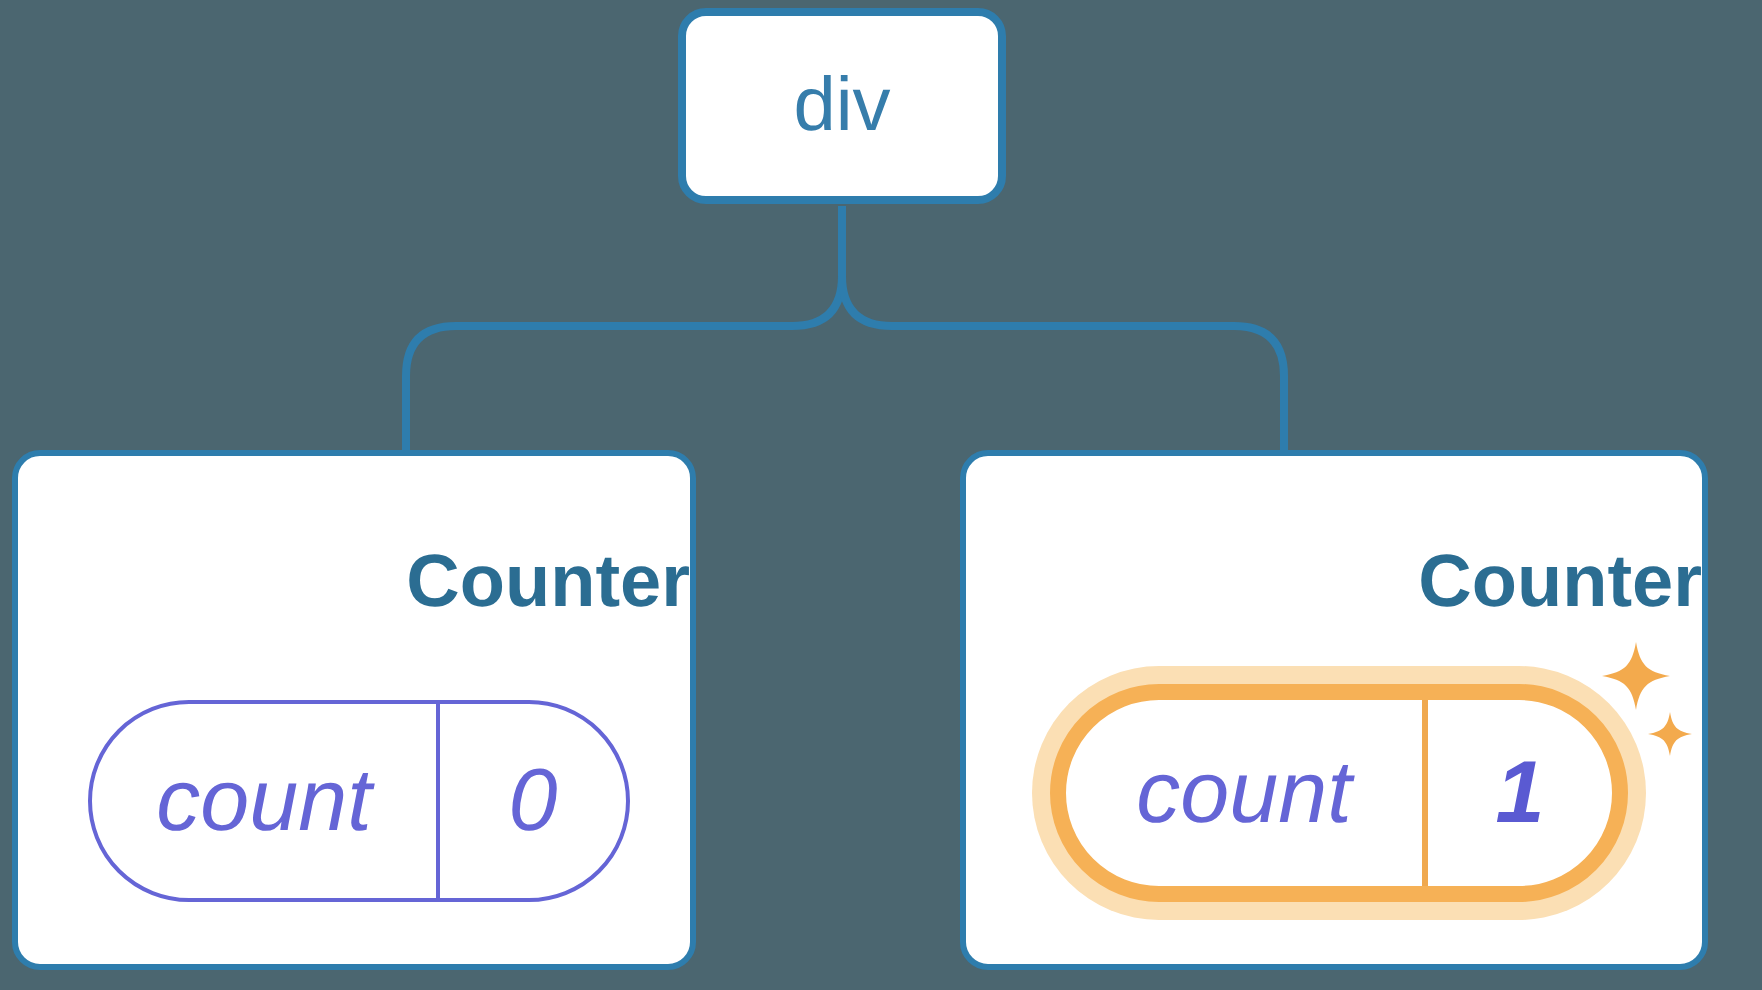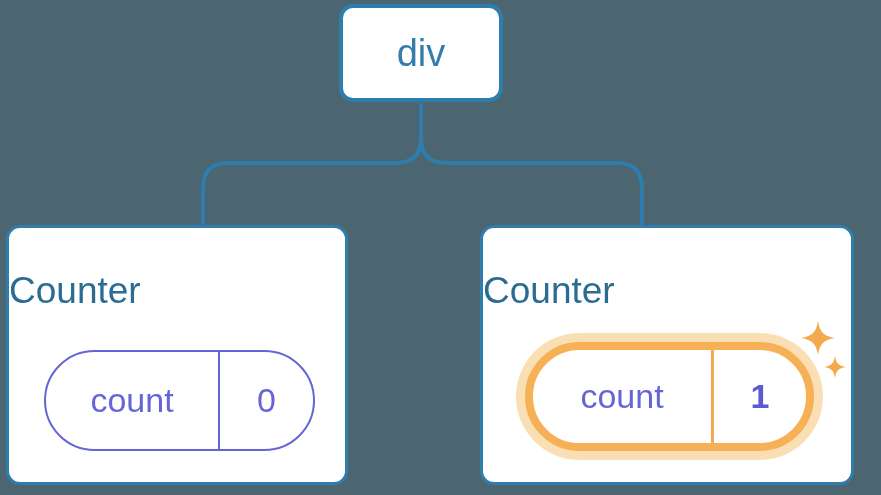--- a/index.html
+++ b/index.html
@@ -15,33 +15,33 @@
     z-index:2;
   }
   .node-root-label{font-size:38px;font-weight:500;color:#367dab;}
   .card{
     position:absolute;top:225px;height:260px;background:#ffffff;
     border:3px solid #2e7dad;border-radius:14px;box-sizing:border-box;z-index:2;
   }
   .card-left{left:6px;width:342px;}
   .card-right{left:480px;width:374px;}
   .card-title{
-    text-align:left;margin-top:44px;font-size:37px;font-weight:400;
+    text-align:right;margin-top:44px;font-size:37px;font-weight:700;
     color:#2b6d92;line-height:1;
   }
   .pill{
     position:absolute;display:flex;background:#ffffff;box-sizing:border-box;
   }
   .pill-normal{
     left:35px;top:122px;width:271px;height:101px;
     border:2.5px solid #6565d6;border-radius:60px;
   }
   .pill-key,.pill-value{
     display:flex;align-items:center;justify-content:center;
-    font-size:34px;color:#6565d6;
+    font-size:44px;color:#6565d6;font-style:italic;
   }
   .pill-normal .pill-key{width:172px;border-right:2.5px solid #6565d6;}
   .pill-value{flex:1;}
   .pill-highlight{
     left:42px;top:114px;width:289px;height:109px;
     border:8px solid #f6b156;border-radius:60px;
     box-shadow:0 0 0 9px #fbdfb4;
   }
   .pill-highlight .pill-key{width:178px;border-right:3px solid #f0a94f;}
   .pill-highlight .pill-value{font-weight:700;color:#5a5ad2;}

